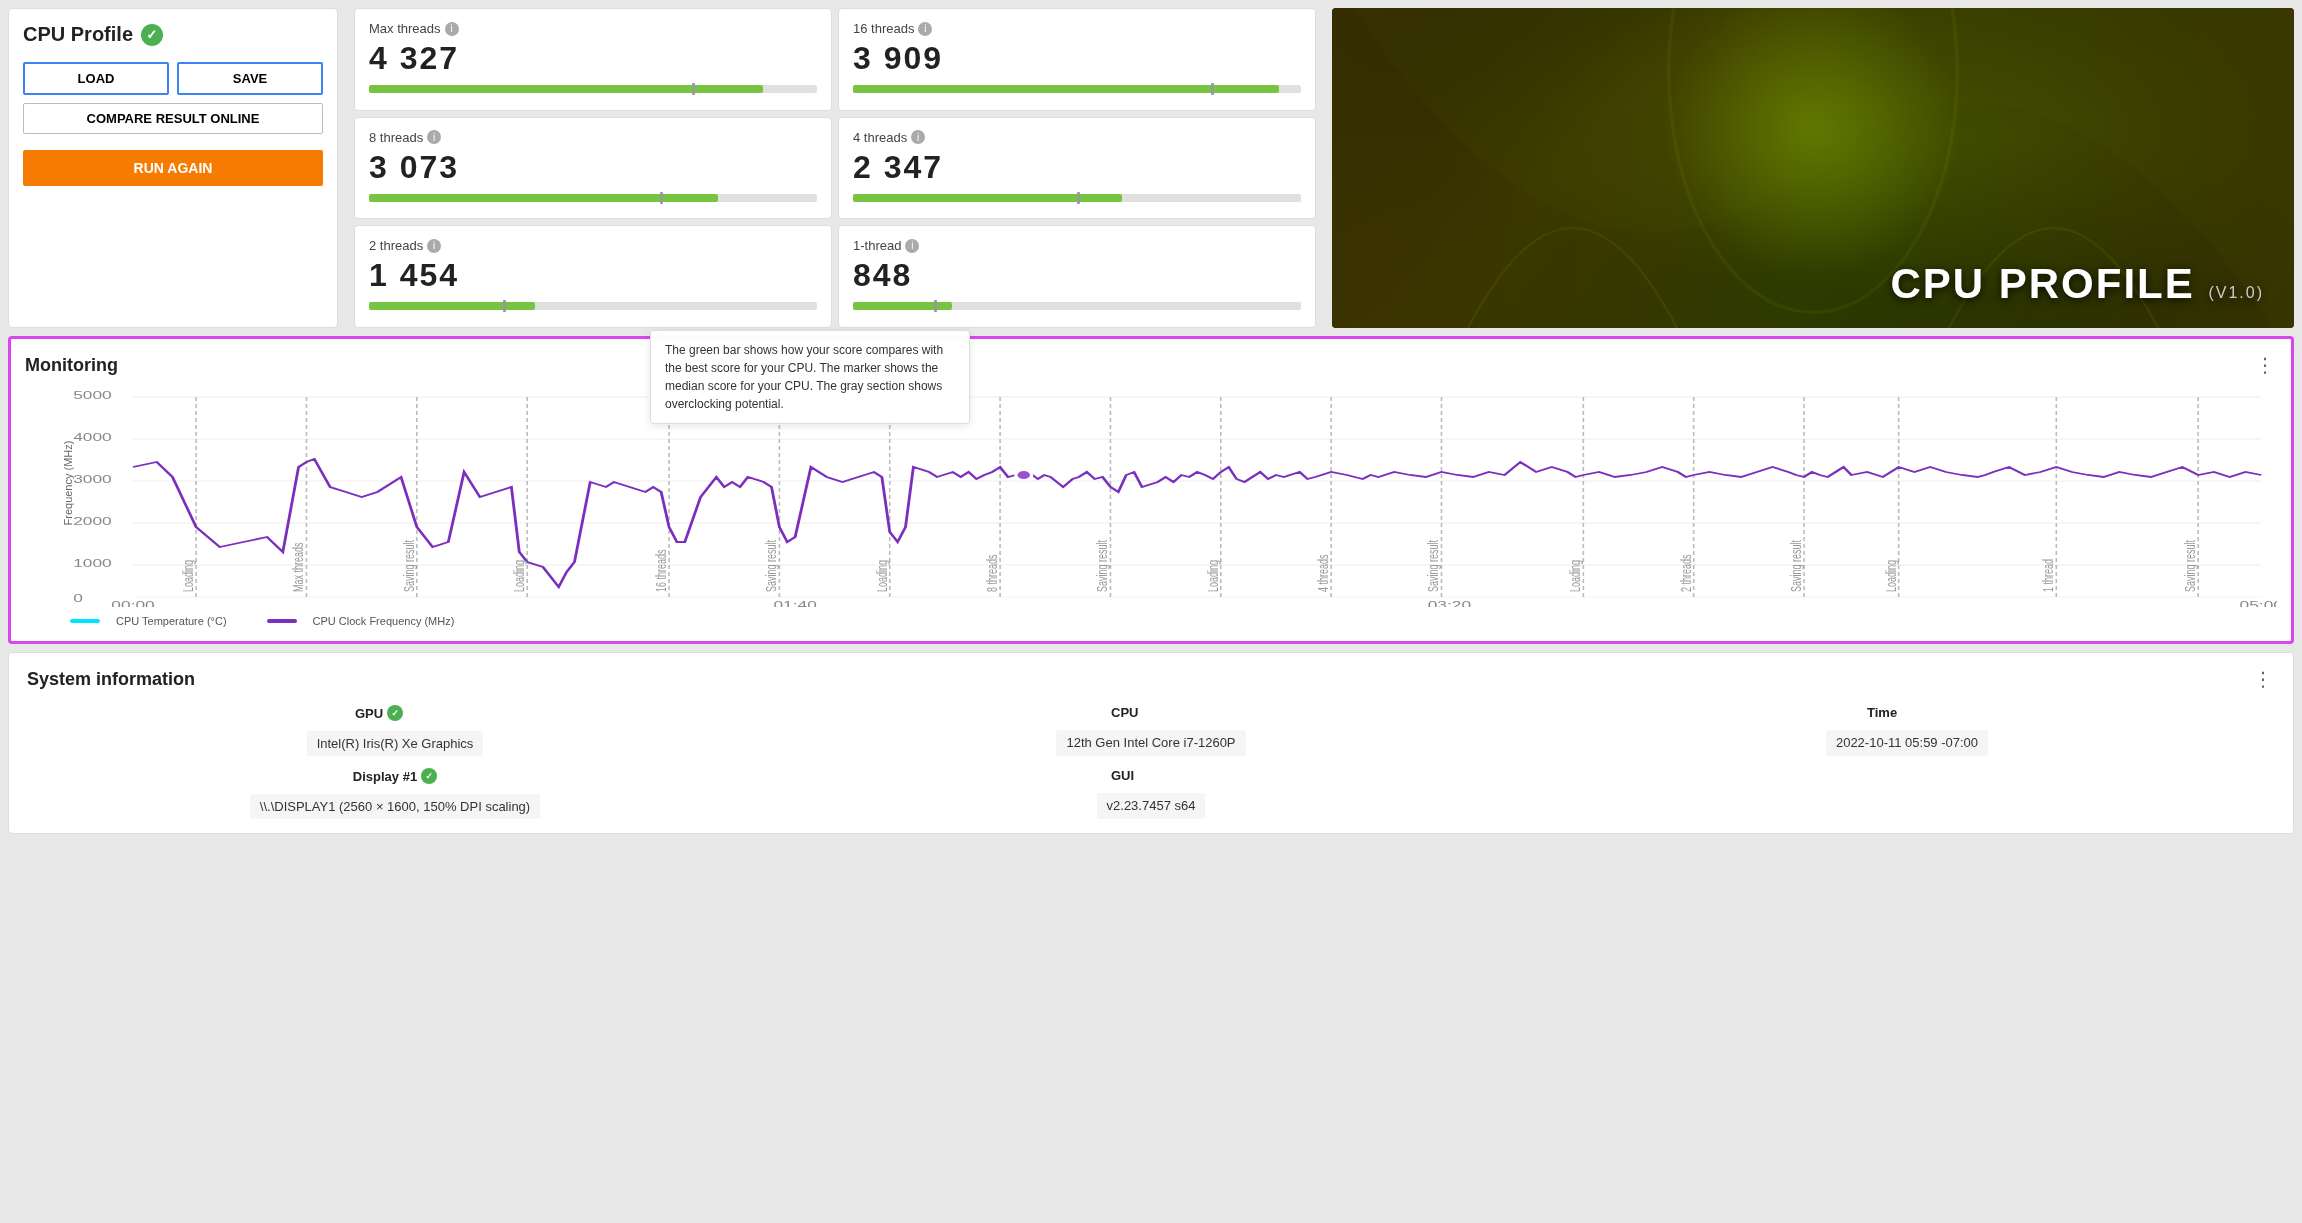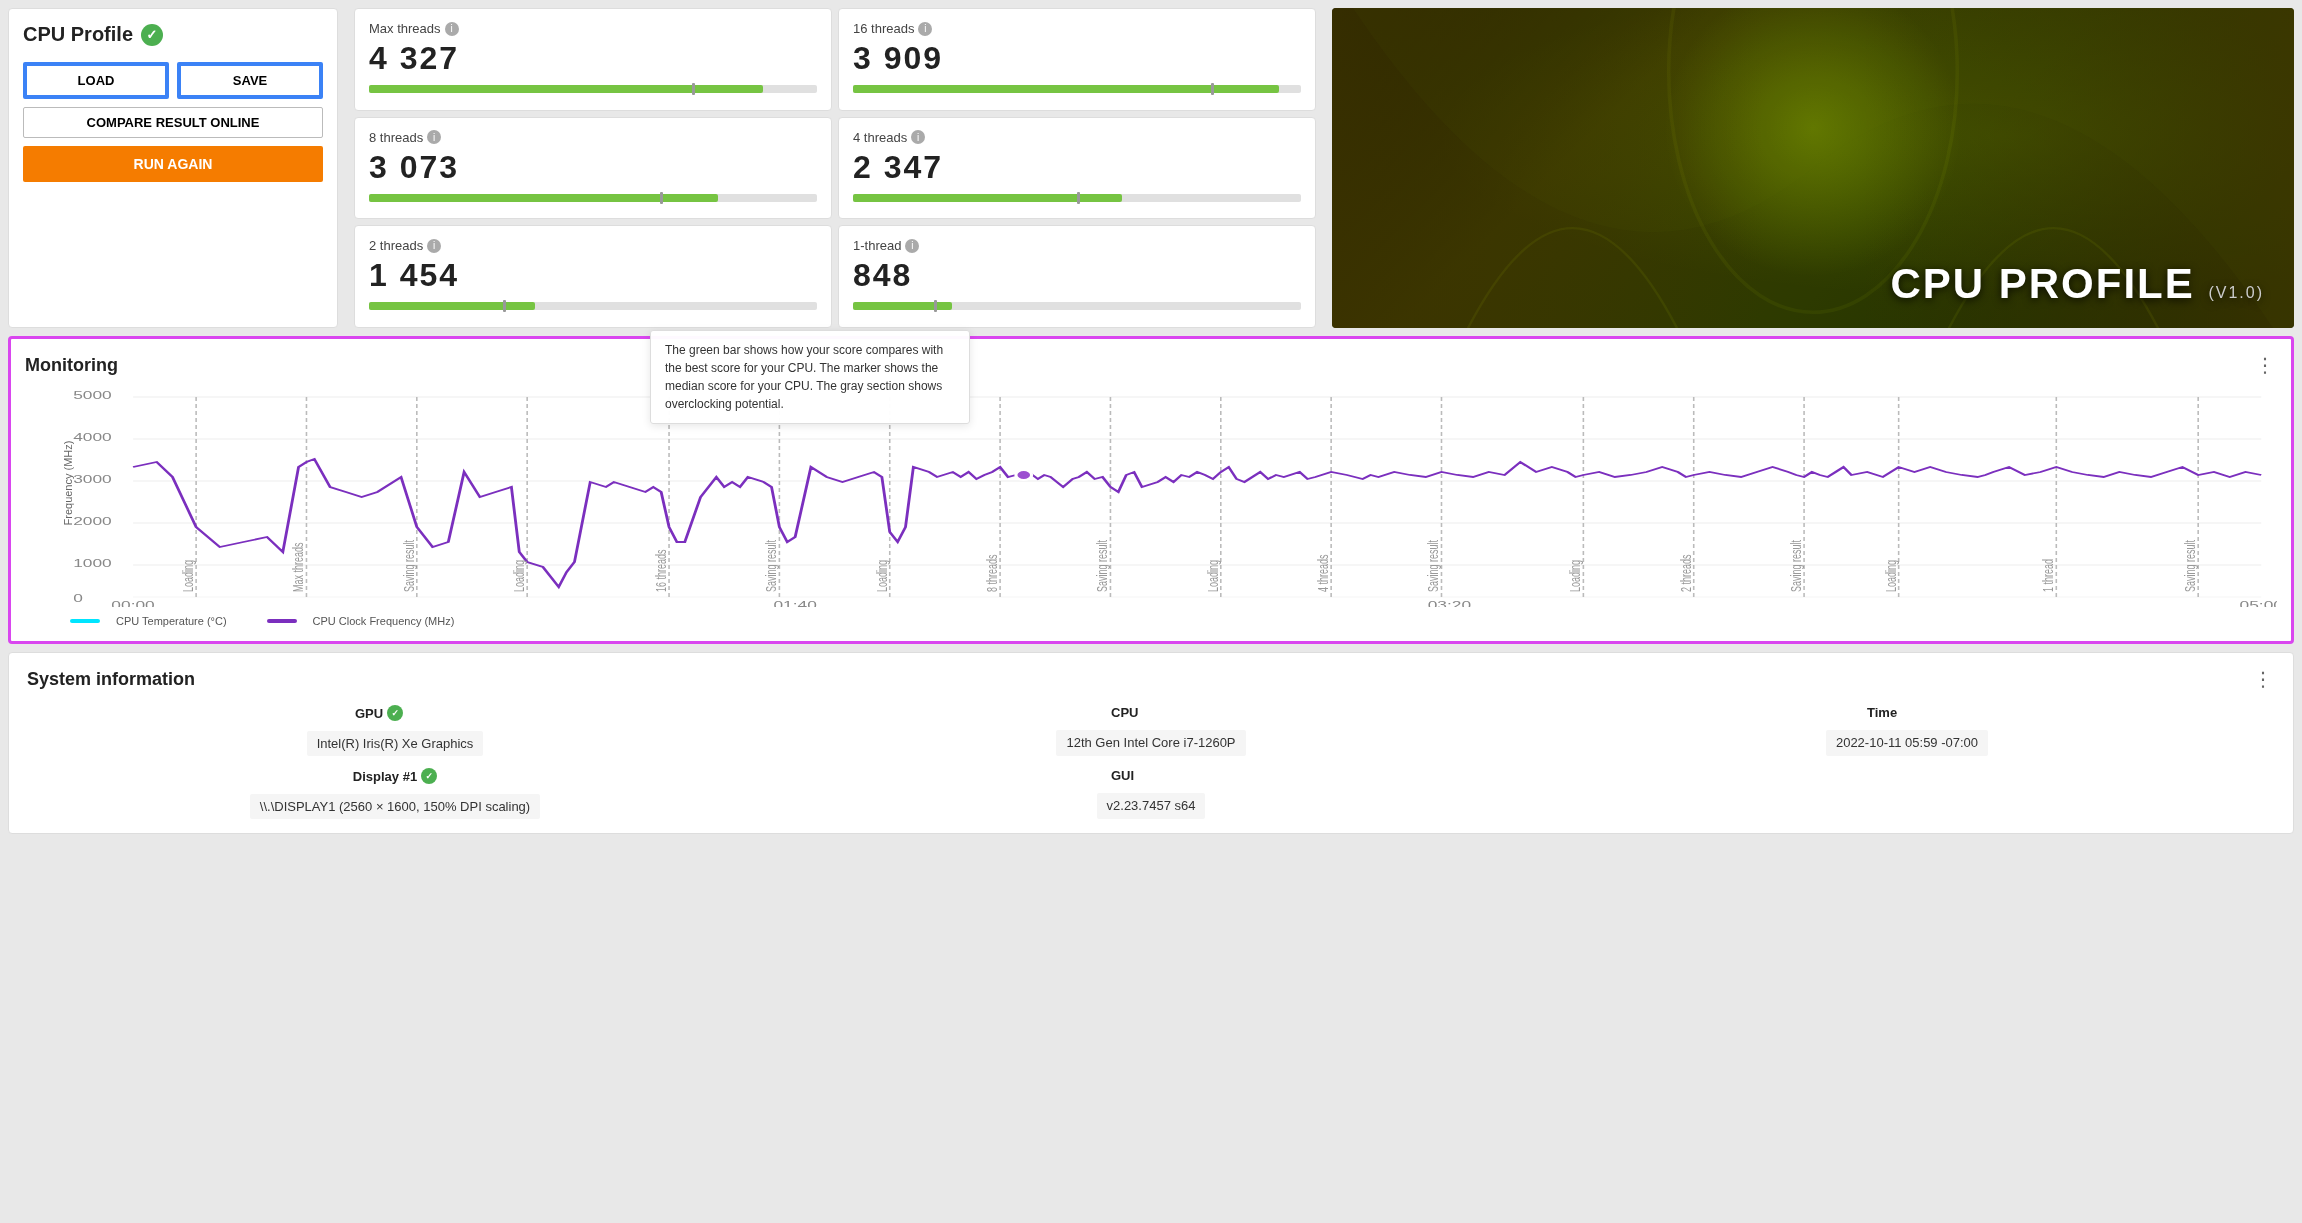--- a/index.html
+++ b/index.html
@@ -23,33 +23,33 @@
       display: flex; align-items: center; gap: 8px;
       font-size: 20px; font-weight: bold; margin-bottom: 16px;
     }
     .green-check {
       width: 22px; height: 22px; background: #4caf50; border-radius: 50%;
       display: inline-flex; align-items: center; justify-content: center;
       color: #fff; font-size: 13px;
     }
     .btn-row { display: flex; gap: 8px; margin-bottom: 8px; }
     .btn-outline {
-      flex: 1; padding: 7px 12px; border: 4px solid #3b82f6; background: #fff;
+      flex: 1; padding: 7px 12px; border: 2px solid #3b82f6; background: #fff;
       cursor: pointer; font-size: 13px; text-transform: uppercase; font-weight: 600;
       border-radius: 2px;
     }
     .btn-compare {
       width: 100%; padding: 7px 12px; border: 1px solid #bbb; background: #fff;
       cursor: pointer; font-size: 13px; text-transform: uppercase; font-weight: 600;
       margin-bottom: 8px; border-radius: 2px;
     }
     .btn-run {
       width: 100%; padding: 10px; background: #f57c00; color: #fff;
       border: none; cursor: pointer; font-size: 14px; font-weight: bold;
-      text-transform: uppercase; border-radius: 2px;
+      text-transform: uppercase; border-radius: 2px; margin-top: 8px;
     }
 
     
     .score-grid {
       display: grid; grid-template-columns: 1fr 1fr;
       gap: 6px; flex: 1;
     }
     .score-card {
       background: #fff; border: 1px solid #ddd; border-radius: 4px;
       padding: 12px 14px 10px;

